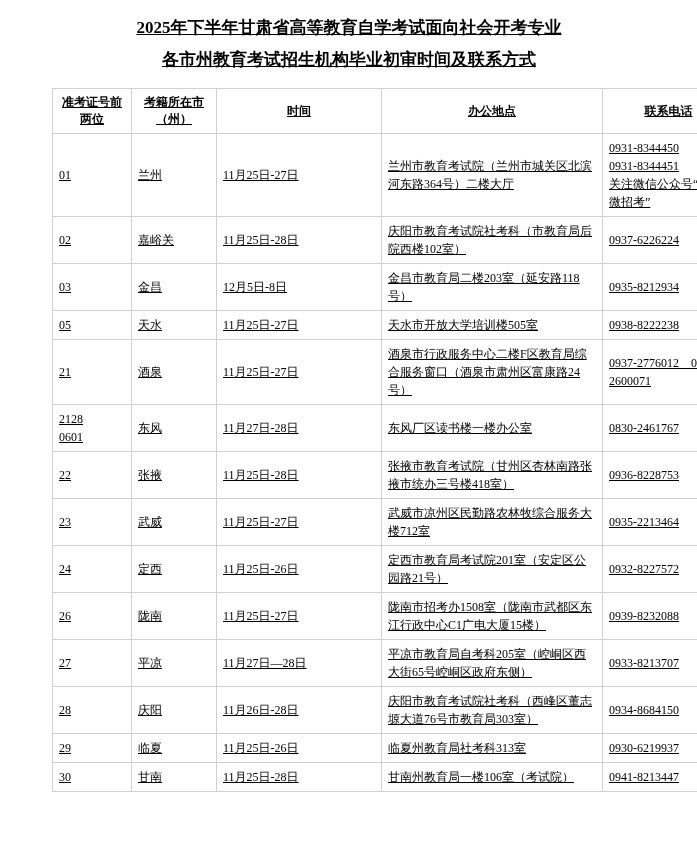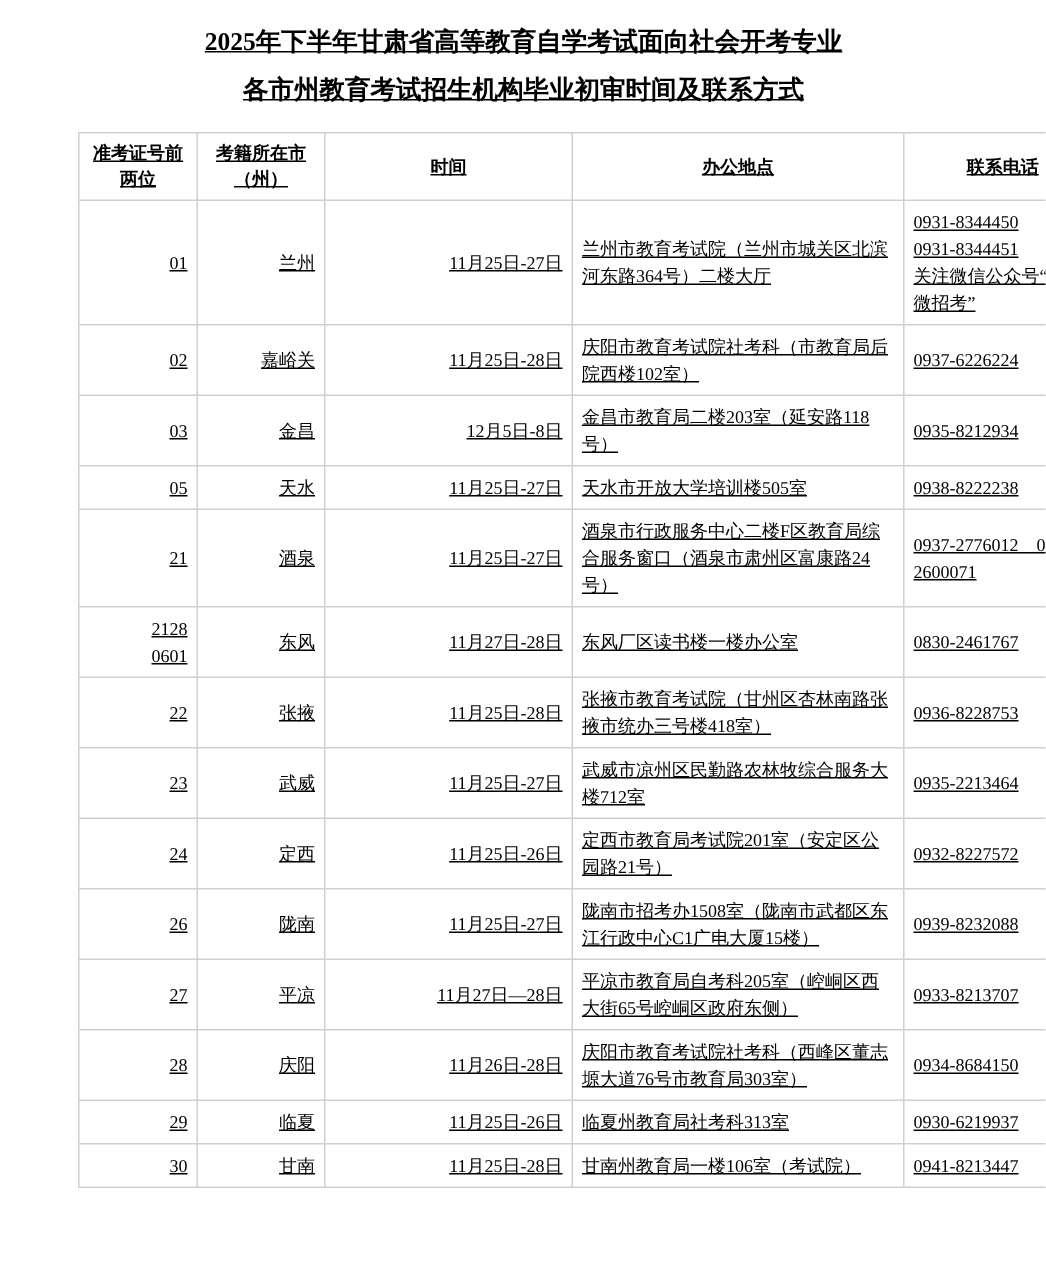--- a/index.html
+++ b/index.html
@@ -43,21 +43,21 @@
   .contact-table th{
     font-weight:bold;
     text-align:center;
     line-height:17px;
     padding:5px 2px;
   }
   .contact-table td{
     line-height:18px;
     padding:5px 6px;
   }
-  td.c-center{text-align:right;}
+  td.c-center{text-align:left;}
   td.c-left{text-align:left;}
 </style>
 </head>
 <body>
 
 <div class="page">
 
   <div class="title">
     <div>2025年下半年甘肃省高等教育自学考试面向社会开考专业</div>
     <div>各市州教育考试招生机构毕业初审时间及联系方式</div>

